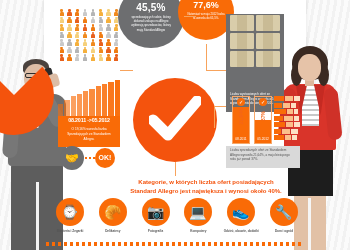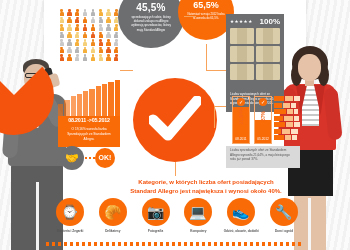--- a/index.html
+++ b/index.html
@@ -249,21 +249,21 @@
     <div class="m-hair rw-hair"></div>
     <div class="m-head rw-head"></div>
   </div>
 
   <div class="bubble-grey">
     <div class="big">45,5%</div>
     <div class="small">sprzedawających sobie, którzy dokonali zakupu na Allegro wybierają sprzedawców, którzy mają Standard Allegro</div>
   </div>
 
   <div class="bubble-orange">
-    <div class="big">65,5%</div>
+    <div class="big">77,6%</div>
     <div class="small">Natomiast w maju 2012 liczba ta wzrosła do 65,5%.</div>
   </div>
 
   <div class="people-grid" id="people-grid">
       <div class="p-fig">
         <span class="h" style="background:#f08a1e"></span>
         <span class="b" style="background:#f08a1e"></span>
       </div>
       <div class="p-fig">
         <span class="h" style="background:#e8601c"></span>
@@ -520,24 +520,20 @@
 
   <div class="conn" style="left:184px; top:16px;  width:12px; height:1px;"></div>
   <div class="conn" style="left:206px; top:44px;  width:1px;  height:26px;"></div>
   <div class="conn" style="left:206px; top:70px;  width:20px; height:1px;"></div>
   <div class="conn" style="left:120px; top:70px;  width:13px; height:1px;"></div>
   <div class="conn" style="left:214px; top:106px; width:18px; height:1px;"></div>
   <div class="conn" style="left:214px; top:106px; width:1px;  height:22px;"></div>
   <div class="conn" style="left:175px; top:162px; width:1px;  height:14px;"></div>
 
   <div class="box-panel">
-    <div class="box-head">
-      <span class="box-stars">★★★★★</span>
-      <span class="box-pct">100%</span>
-    </div>
     <div class="box-grid" id="box-grid">
         <div class="cart-box"></div>
         <div class="cart-box"></div>
         <div class="cart-box"></div>
         <div class="cart-box"></div>
         <div class="cart-box"></div>
         <div class="cart-box"></div>
       </div>
   </div>
   <div class="box-cap">Liczba wystawionych ofert ze Standardem Allegro wzrosła o 100% w porównaniu do sierpnia 2011.</div>

